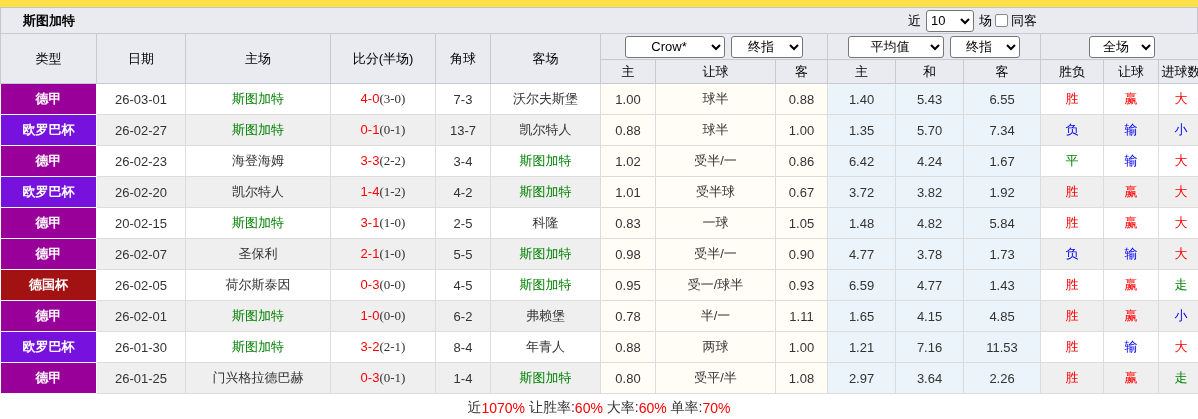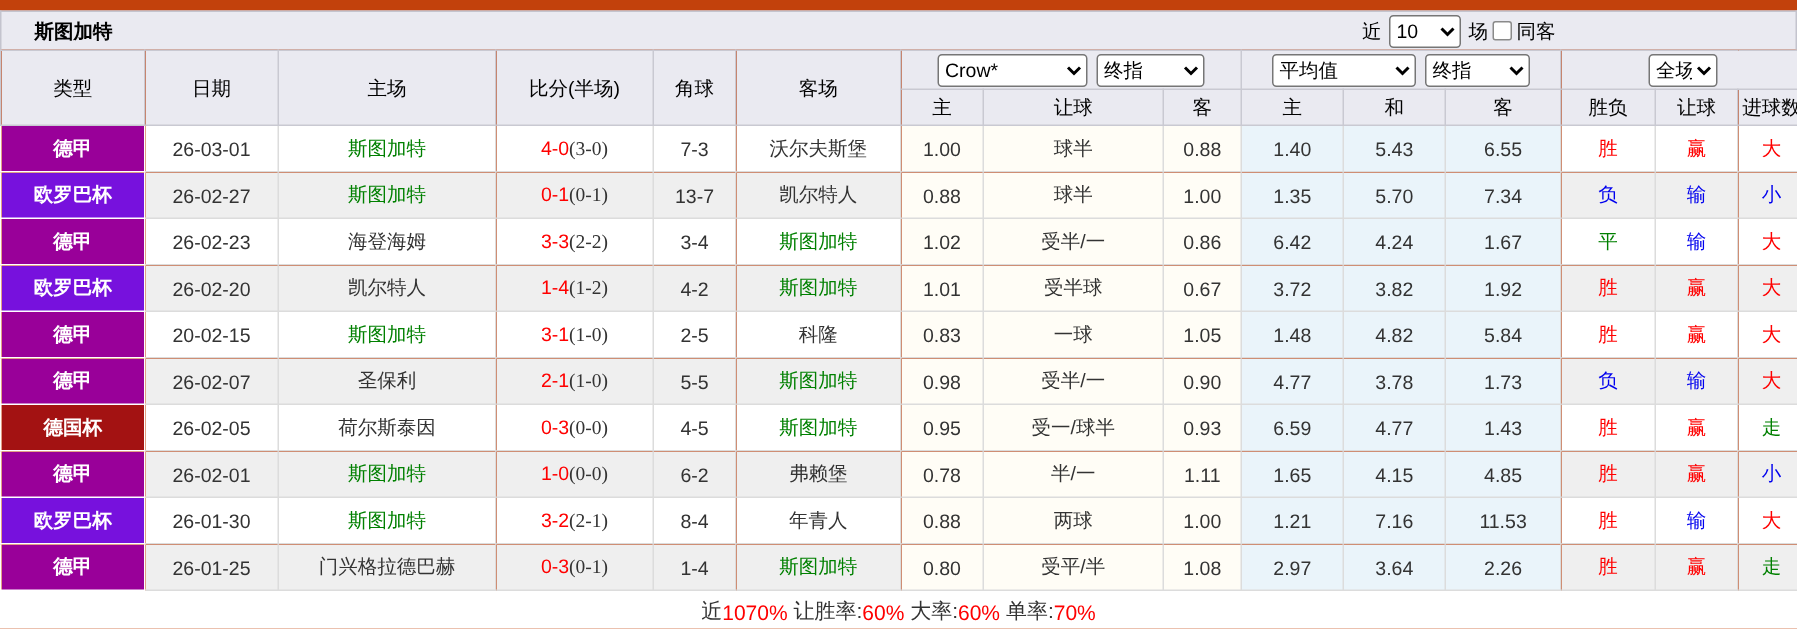--- a/index.html
+++ b/index.html
@@ -1,17 +1,17 @@
 <!DOCTYPE html>
 <html><head>
 <meta charset="utf-8">
 <style>
   html,body { margin:0; padding:0; background:#fff; }
   body { font-family:"Liberation Sans","DejaVu Sans",sans-serif; }
-  .page { width:1198px; height:419px; overflow:hidden; background:#c2410c; box-sizing:border-box; padding-top:7px; position:relative; }
+  .page { width:1198px; height:419px; overflow:hidden; background:#fde047; box-sizing:border-box; padding-top:7px; position:relative; }
 
   .titlebar {
     width:1198px; height:26px; box-sizing:border-box;
     background:#EAEAF1; border:1px solid #C4C4CE; border-bottom:none;
     display:flex; align-items:center;
   }
   .title { font-weight:bold; font-size:13px; color:#000; padding-left:22px; }
   .controls { margin-left:auto; padding-right:160px; display:flex; align-items:center; font-size:13px; color:#000; }
   .controls .lbl { margin:0 3px; }
   select {
@@ -23,26 +23,26 @@
   .cb { width:13px; height:13px; display:inline-block; vertical-align:-2px; border-radius:2px; box-sizing:border-box; }
   .cb.checked { background:#1A73E8; color:#fff; font-size:11px; line-height:13px; text-align:center; font-weight:bold; }
   .cb.unchecked { background:#fff; border:1px solid #8a8a8a; margin-right:3px; }
   .filter { margin-left:5px; white-space:nowrap; }
   .filter .cb { margin-right:1px; }
 
   table { border-collapse:collapse; table-layout:fixed; width:1203px; font-size:13px; }
   th, td { border:1px solid #C9C9D2; text-align:center; padding:0; overflow:hidden; white-space:nowrap; }
   thead th { background:#EAEAF1; font-weight:normal; color:#000; height:23px; }
   thead tr.grp-row th { height:25px; }
-  .grp select { vertical-align:middle; }
+  .grp select { vertical-align:middle;text-align:center; }
   .sel-company { width:100px; margin-right:6px; }
   .sel-final1  { width:72px; }
   .sel-average { width:96px; margin-right:6px; }
   .sel-final2  { width:70px; }
-  .sel-full    { width:46px; }
+  .sel-full    { width:66px; }
 
   tbody td { height:30px; border-color:#DCDCDC; color:#333; background:#fff; }
   tbody tr.even td { background:#EFEFEF; }
   tbody td.asian { background:#FFFDF6 !important;margin-left:32px; }
   tbody td.euro  { background:#EAF4FA !important; }
   tbody td.type-cell { color:#fff; font-weight:bold; border-color:#fff; }
   .c-red   { color:#FF0000; }
   .c-blue  { color:#0000EE; }
   .c-green { color:#008000; }
   .half    { color:#333;font-family:Liberation Serif, serif; }

